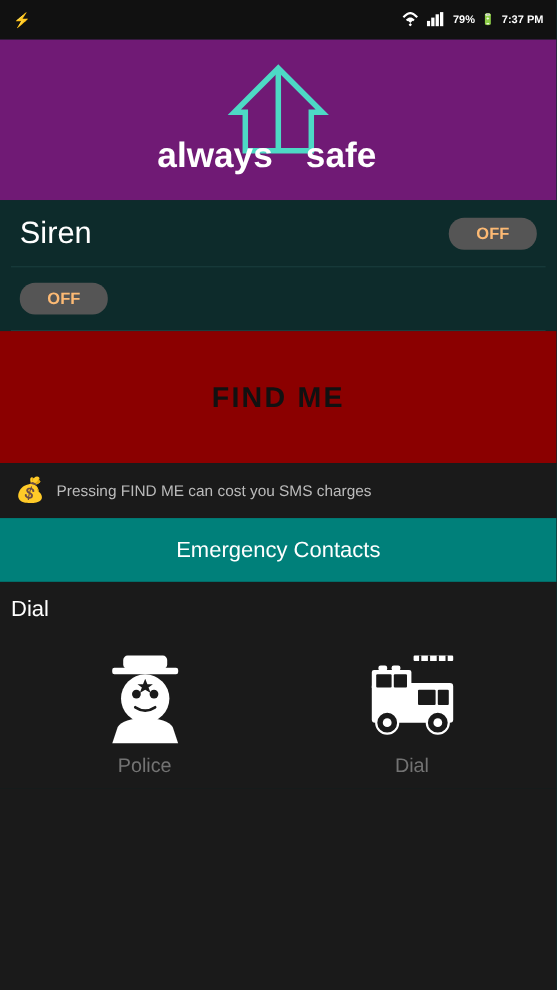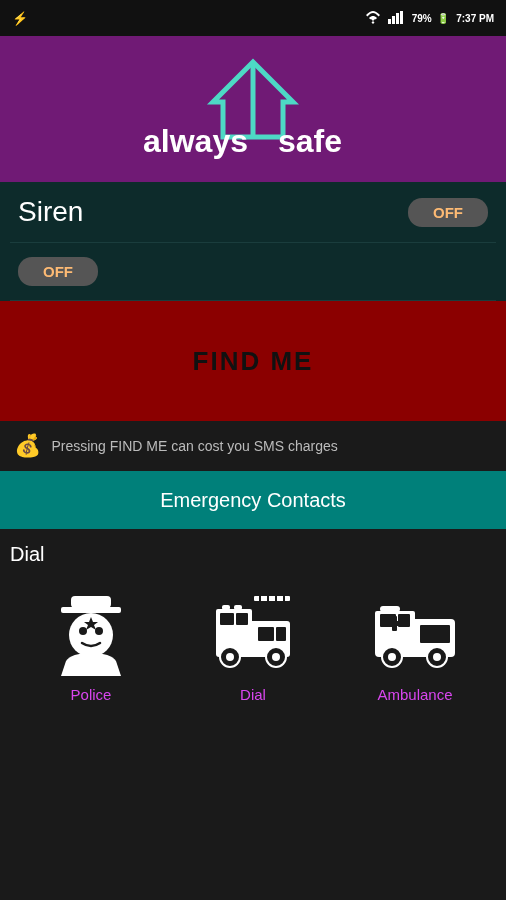--- a/index.html
+++ b/index.html
@@ -146,22 +146,22 @@
       cursor: pointer;
     }
     .dial-icon-wrap {
       width: 100px;
       height: 90px;
       display: flex;
       align-items: center;
       justify-content: center;
     }
     .dial-icon-label {
-      font-size: 15px;
-      color: #d946ef;
+      font-size: 18px;
+      color: #737373;
     }
 
     
     .bottom-area {
       background-color: #1a1a1a;
       height: calc(900px - 36px - 110px - 52px - 120px - 46px - 58px - 10px - 160px);
       flex: 1;
     }
   </style>
 </head>
@@ -277,42 +277,17 @@
           <circle cx="22" cy="66" r="4" fill="white"></circle>
           <circle cx="68" cy="66" r="4" fill="white"></circle>
 
           <rect x="14" y="14" width="8" height="5" rx="2" fill="white"></rect>
           <rect x="26" y="14" width="8" height="5" rx="2" fill="white"></rect>
         </svg>
       </div>
       <span class="dial-icon-label">Dial</span>
     </div>
 
-    <div class="dial-item">
-      <div class="dial-icon-wrap">
-        <svg width="90" height="85" viewBox="0 0 90 85" fill="white">
-
-          <rect x="5" y="28" width="80" height="38" rx="4" fill="white"></rect>
-          <rect x="5" y="20" width="40" height="18" rx="2" fill="white"></rect>
-
-          <rect x="17" y="30" width="16" height="5" rx="1" fill="#1a1a1a"></rect>
-          <rect x="22" y="25" width="5" height="15" rx="1" fill="#1a1a1a"></rect>
-
-          <rect x="50" y="34" width="30" height="18" rx="1" fill="#1a1a1a"></rect>
-
-          <rect x="10" y="23" width="16" height="13" rx="1" fill="#1a1a1a"></rect>
-          <rect x="28" y="23" width="12" height="13" rx="1" fill="#1a1a1a"></rect>
-
-          <circle cx="22" cy="66" r="10" fill="#1a1a1a" stroke="white" stroke-width="2"></circle>
-          <circle cx="67" cy="66" r="10" fill="#1a1a1a" stroke="white" stroke-width="2"></circle>
-          <circle cx="22" cy="66" r="4" fill="white"></circle>
-          <circle cx="67" cy="66" r="4" fill="white"></circle>
-
-          <rect x="10" y="15" width="20" height="6" rx="3" fill="white"></rect>
-        </svg>
-      </div>
-      <span class="dial-icon-label">Ambulance</span>
-    </div>
 
   </div>
 </div>
 
 <div class="bottom-area"></div>
 
 </body></html>

